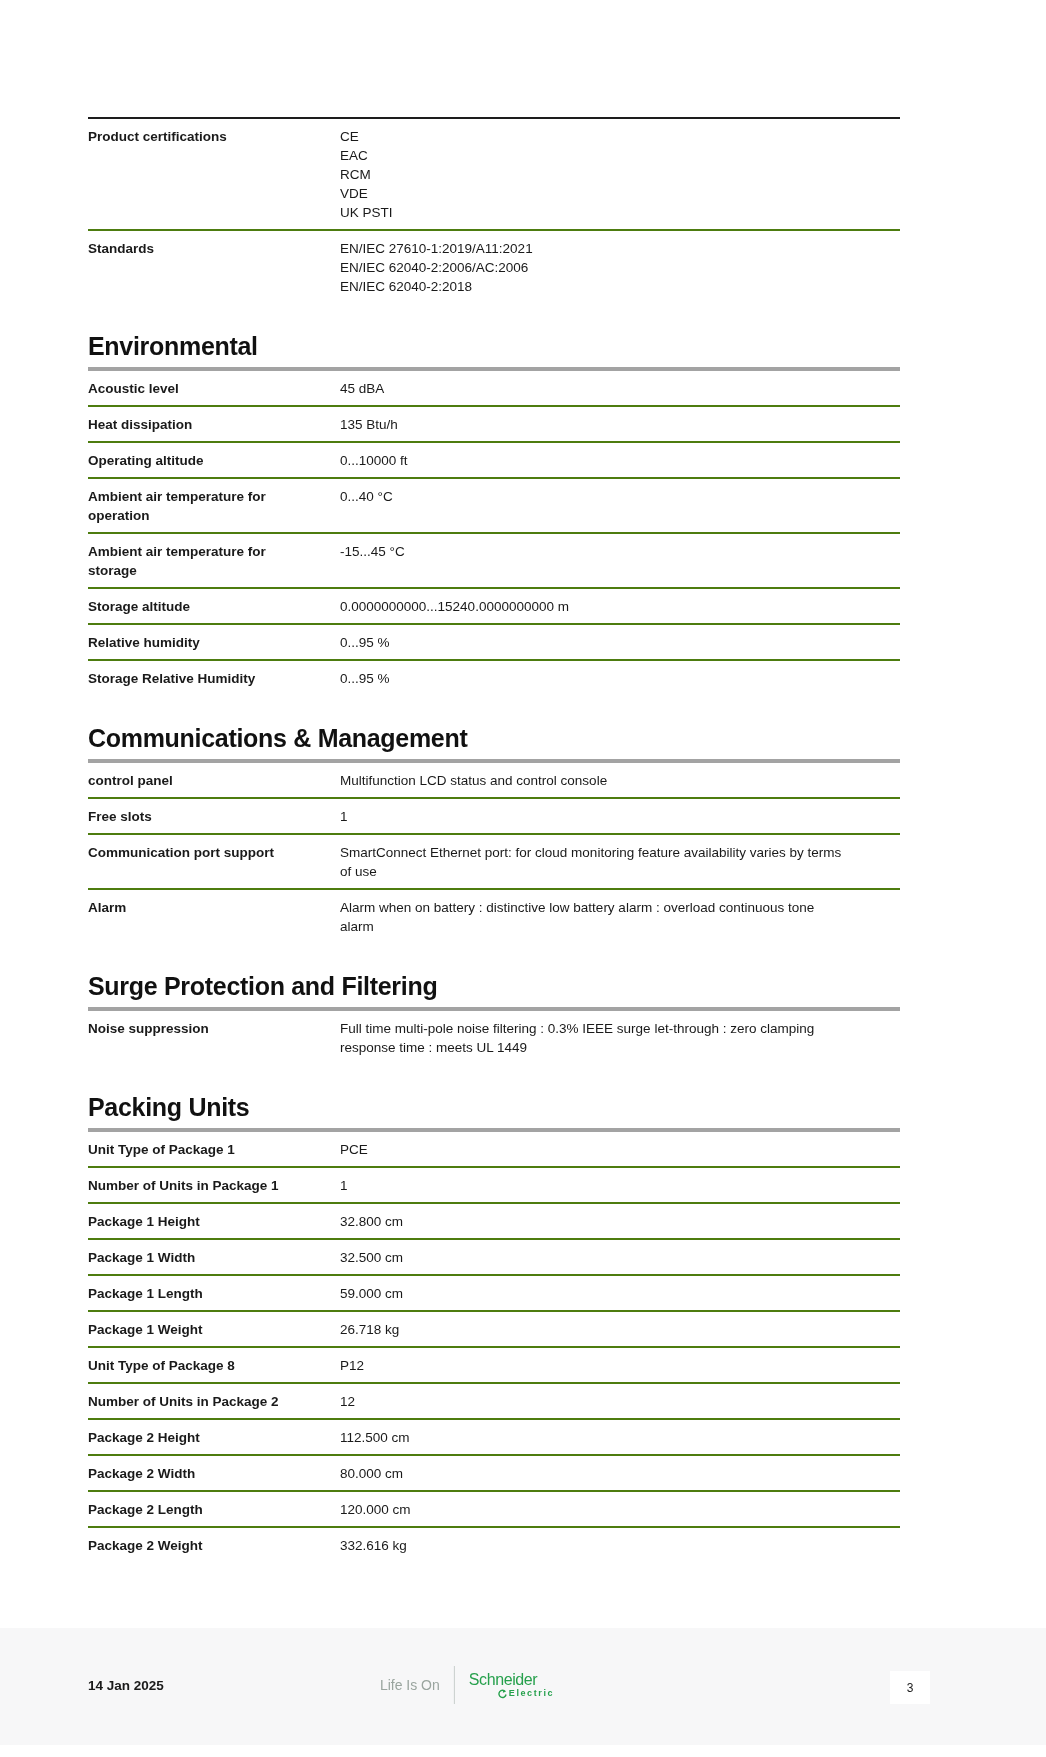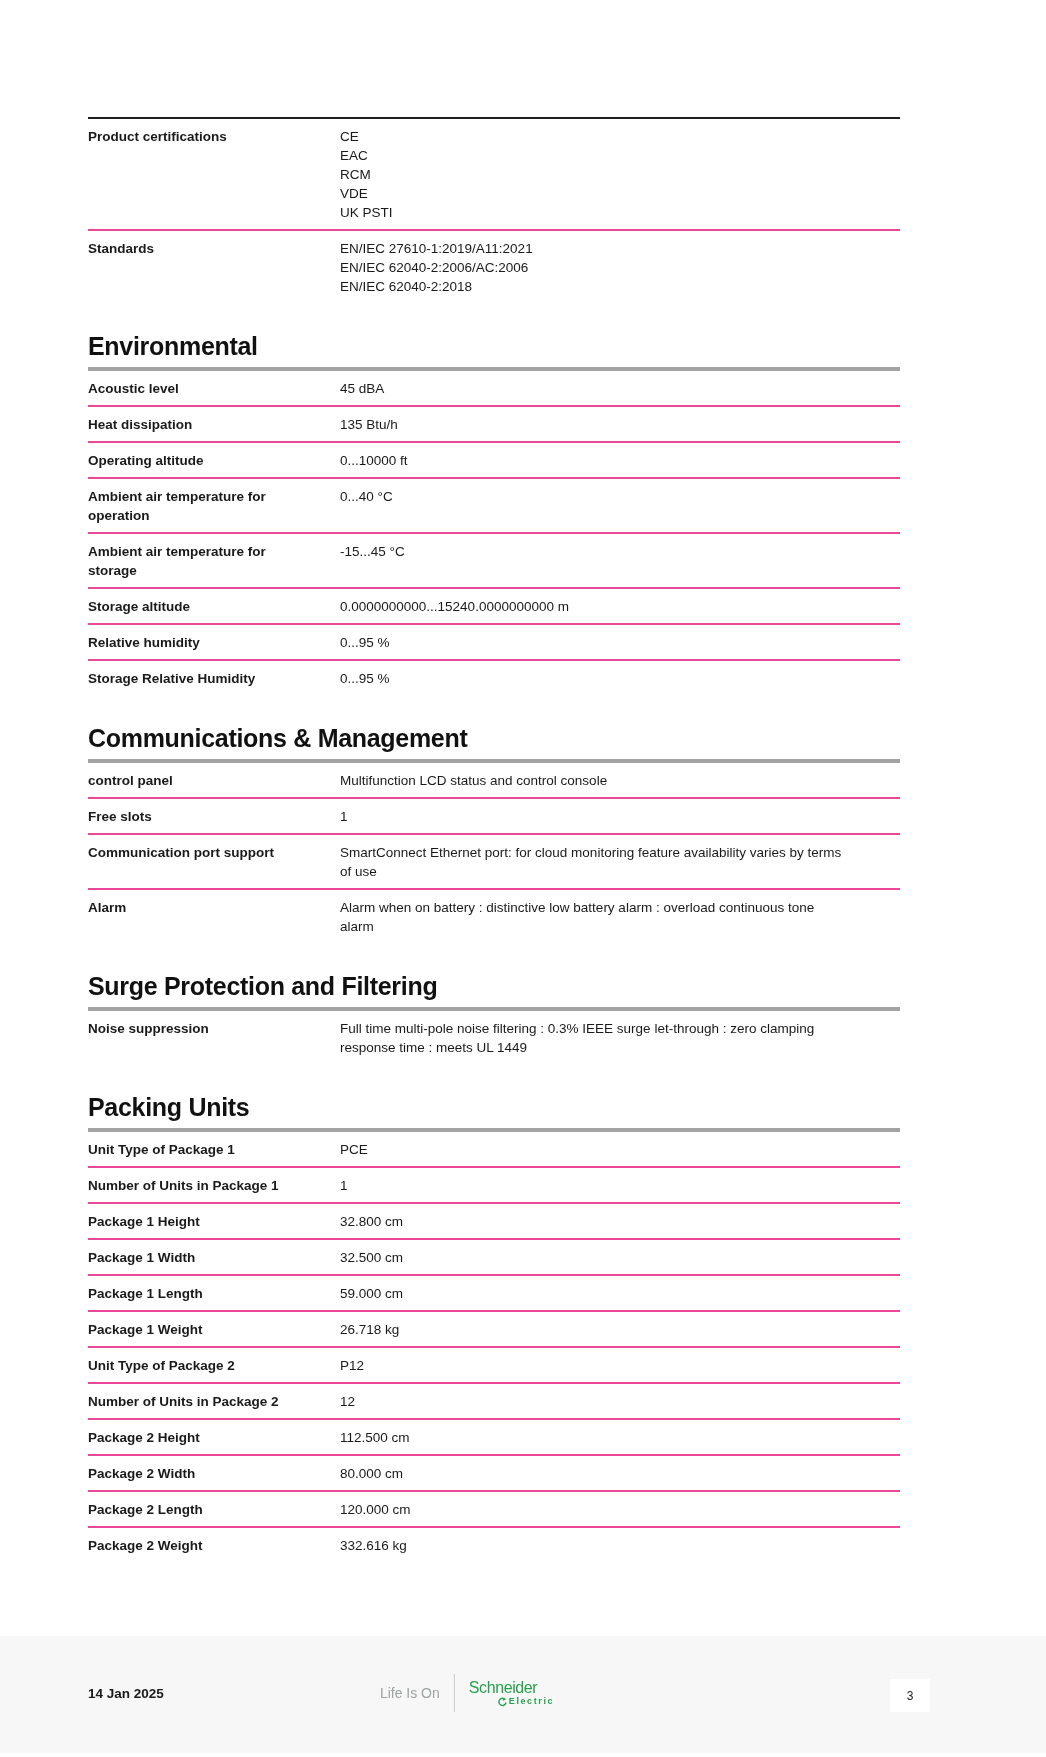--- a/index.html
+++ b/index.html
@@ -24,37 +24,37 @@
     line-height:30px;
     font-weight:bold;
     letter-spacing:-0.3px;
     color:#111;
     border-bottom:4px solid #a3a3a3;
   }
   .row{
     display:grid;
     grid-template-columns:252px 1fr;
     padding:8px 0 7px 0;
-    border-bottom:2px solid #ec4899;
+    border-bottom:2px solid #4d7c0f;
   }
   .tbl .row:last-child{border-bottom:none;}
   .lbl{
     font-size:13.5px;
     line-height:19px;
     font-weight:bold;
     padding-right:30px;
   }
   .val{
     font-size:13.5px;
     line-height:19px;
     font-weight:normal;
   }
   .footer{
     position:absolute;
-    left:0;bottom:4px;
+    left:0;bottom:12px;
     width:1046px;height:117px;
     background:#f7f7f8;
   }
   .f-date{
     position:absolute;
     left:88px;top:50px;
     font-size:13.5px;
     font-weight:bold;
     color:#1a1a1a;
   }
@@ -257,21 +257,21 @@
               <div>59.000 cm</div>
             </div>
           </div>
           <div class="row">
             <div class="lbl">Package 1 Weight</div>
             <div class="val">
               <div>26.718 kg</div>
             </div>
           </div>
           <div class="row">
-            <div class="lbl">Unit Type of Package 2</div>
+            <div class="lbl">Unit Type of Package 8</div>
             <div class="val">
               <div>P12</div>
             </div>
           </div>
           <div class="row">
             <div class="lbl">Number of Units in Package 2</div>
             <div class="val">
               <div>12</div>
             </div>
           </div>

